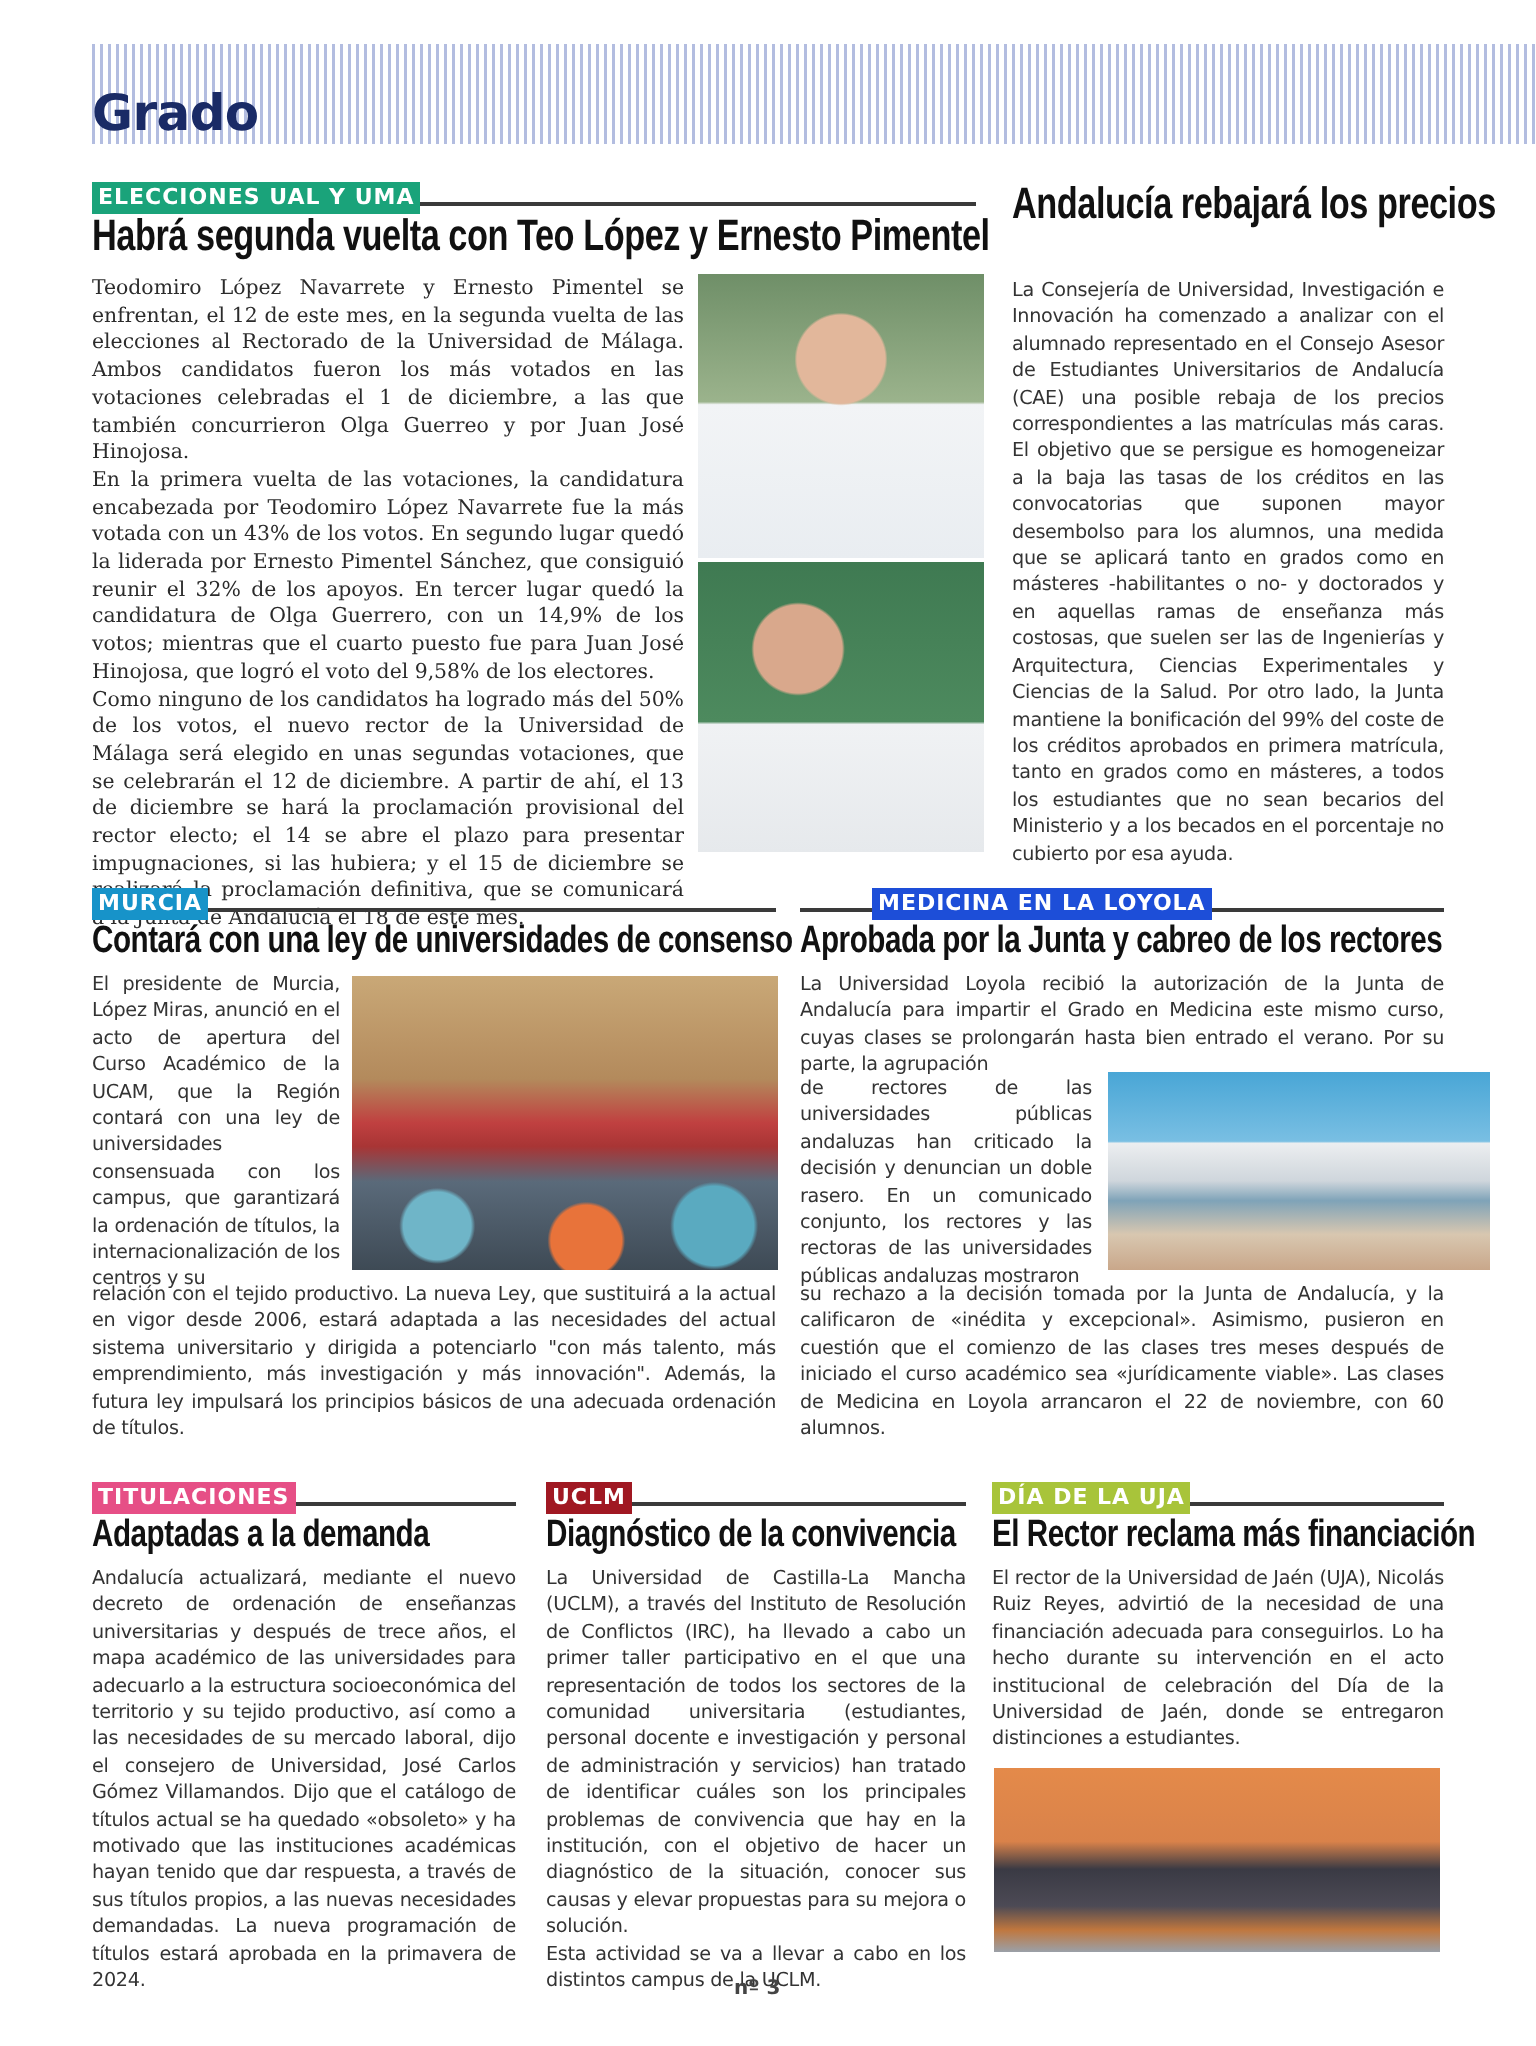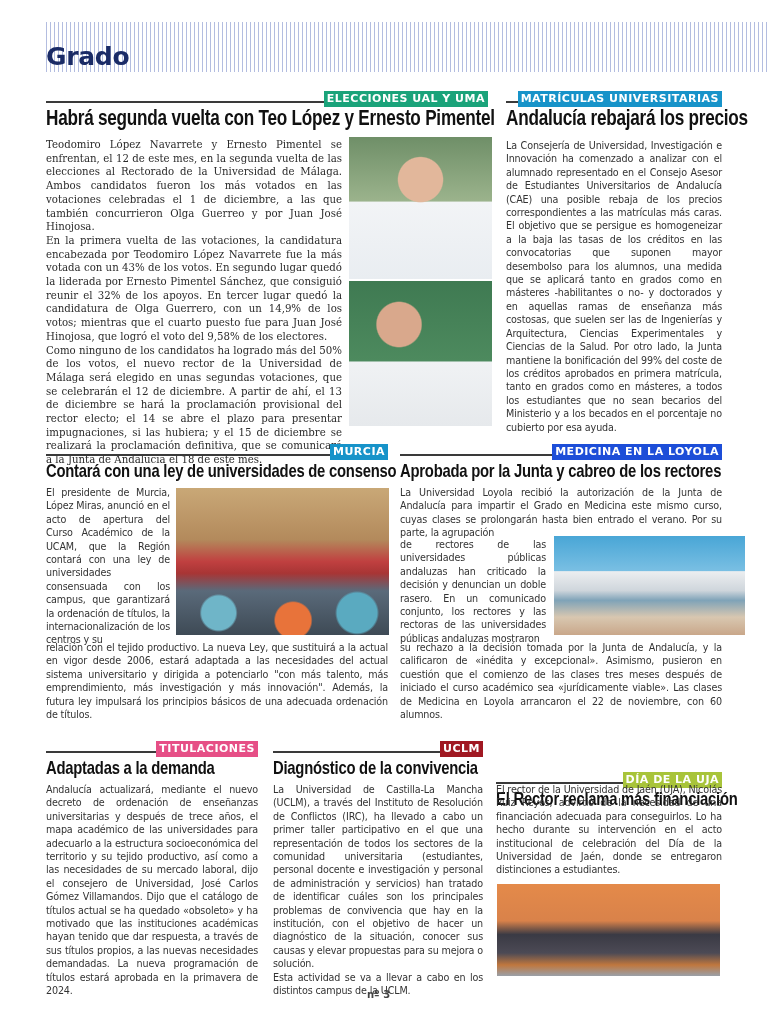--- a/index.html
+++ b/index.html
@@ -9,21 +9,21 @@
     .stripe-band {
       position: absolute; left: 46px; top: 22px; width: 722px; height: 50px;
       background: repeating-linear-gradient(90deg, #b3bde0 0px, #b3bde0 1.5px, #ffffff 1.5px, #ffffff 4px);
     }
     .section-title {
       position: absolute; left: 46px; top: 40px;
       font-family: "DejaVu Sans", sans-serif; font-weight: bold; font-size: 25px;
       color: #1a2b66; background: transparent; line-height: 34px; letter-spacing: -0.3px;
     }
 
-    .article { position: absolute; text-align: right; }
+    .article { position: absolute; }
     .tag-row { position: relative; height: 16px; border-bottom: 2px solid #3a3a3a; }
     .tag {
       display: inline-block; height: 16px; line-height: 16px; padding: 0 3px;
       font-family: "DejaVu Sans", sans-serif; font-weight: bold; font-size: 11px;
       color: #ffffff; letter-spacing: 0.5px;
     }
     .headline {
       font-family: "Liberation Sans", sans-serif; font-weight: bold;
       font-size: 19px; color: #111; line-height: 24px; margin-top: 3px;
       transform: scaleX(0.78); transform-origin: left center; white-space: nowrap;
@@ -66,23 +66,20 @@
 </div>
 <div class="body-serif" style="position:absolute; left:46px; top:138px; width:296px;">
   <p>Teodomiro López Navarrete y Ernesto Pimentel se enfrentan, el 12 de este mes, en la segunda vuelta de las elecciones al Rectorado de la Universidad de Málaga. Ambos candidatos fueron los más votados  en las votaciones celebradas el 1 de diciembre, a las que también concurrieron Olga Guerreo y por Juan José Hinojosa.</p>
   <p>En la primera vuelta de las votaciones, la candidatura encabezada por Teodomiro López Navarrete fue la más votada con un 43% de los votos. En segundo lugar quedó la liderada por Ernesto Pimentel Sánchez, que consiguió reunir el 32% de los apoyos. En tercer lugar quedó la candidatura de Olga Guerrero, con un 14,9% de los votos; mientras que el cuarto puesto fue para Juan José Hinojosa, que logró el voto del 9,58% de los electores.</p>
   <p>Como ninguno de los candidatos ha logrado más del 50% de los votos, el nuevo rector de la Universidad de Málaga será elegido en unas segundas votaciones, que se celebrarán el 12 de diciembre. A partir de ahí, el 13 de diciembre se hará la proclamación provisional del rector electo; el 14 se abre el plazo para presentar impugnaciones, si las hubiera; y el 15 de diciembre se realizará la proclamación definitiva, que se comunicará a la Junta de Andalucía el 18 de este mes.</p>
 </div>
 <div class="photo photo-rector1" style="left:349px; top:137px; width:143px; height:142px;"></div>
 <div class="photo photo-rector2" style="left:349px; top:281px; width:143px; height:145px;"></div>
 
 <div class="article" style="left:506px; top:87px; width:216px;">
-  <div class="tag-row">
-    <span class="tag" style="background:#1793c9;">MATRÍCULAS UNIVERSITARIAS</span>
-  </div>
   <div class="headline" style="font-size:22px;">Andalucía rebajará los precios</div>
 </div>
 <div class="body-sans" style="position:absolute; left:506px; top:139px; width:216px;">
   <p>La Consejería de Universidad, Investigación e Innovación ha comenzado a analizar con el alumnado representado en el Consejo Asesor de Estudiantes Universitarios de Andalucía (CAE) una posible rebaja de los precios correspondientes a las matrículas más caras. El objetivo que se persigue es homogeneizar a la baja las tasas de los créditos en las convocatorias que suponen mayor desembolso para los alumnos, una medida que se aplicará tanto en grados como en másteres -habilitantes o no- y doctorados y en aquellas ramas de enseñanza más costosas, que suelen ser las de Ingenierías y Arquitectura, Ciencias Experimentales y Ciencias de la Salud. Por otro lado, la Junta mantiene la bonificación del 99% del coste de los créditos aprobados en primera matrícula, tanto en grados como en másteres, a todos los estudiantes que no sean becarios del Ministerio y a los becados en el porcentaje no cubierto por esa ayuda.</p>
 </div>
 
 <div class="article" style="left:46px; top:440px; width:342px;">
   <div class="tag-row">
     <span class="tag" style="background:#1793c9;">MURCIA</span>
   </div>
@@ -117,21 +114,21 @@
   <div class="tag-row">
     <span class="tag" style="background:#a01822;">UCLM</span>
   </div>
   <div class="headline">Diagnóstico de la convivencia</div>
 </div>
 <div class="body-sans" style="position:absolute; left:273px; top:783px; width:210px;">
   <p>La Universidad de Castilla-La Mancha (UCLM), a través del Instituto de Resolución de Conflictos (IRC), ha llevado a cabo un primer taller participativo en el que una representación de todos los sectores de la comunidad universitaria (estudiantes, personal docente e investigación y personal de administración y servicios) han tratado de identificar cuáles son los principales problemas de convivencia que hay en la institución, con el objetivo de hacer un diagnóstico de la situación, conocer sus causas y elevar propuestas para su mejora o solución.</p>
   <p>Esta actividad se va a llevar a cabo en los distintos campus de la UCLM.</p>
 </div>
 
-<div class="article" style="left:496px; top:737px; width:226px;margin-top:31px;">
+<div class="article" style="left:496px; top:737px; width:226px;">
   <div class="tag-row">
     <span class="tag" style="background:#a8c43a;">DÍA DE LA UJA</span>
   </div>
   <div class="headline">El Rector reclama más financiación</div>
 </div>
 <div class="body-sans" style="position:absolute; left:496px; top:783px; width:226px;">
   <p>El rector de la Universidad de Jaén (UJA), Nicolás Ruiz Reyes, advirtió de la necesidad de una financiación adecuada para conseguirlos. Lo ha hecho durante su intervención en el acto institucional de celebración del Día de la Universidad de Jaén, donde se entregaron distinciones a estudiantes.</p>
 </div>
 <div class="photo photo-uja" style="left:497px; top:884px; width:223px; height:92px;"></div>
 

